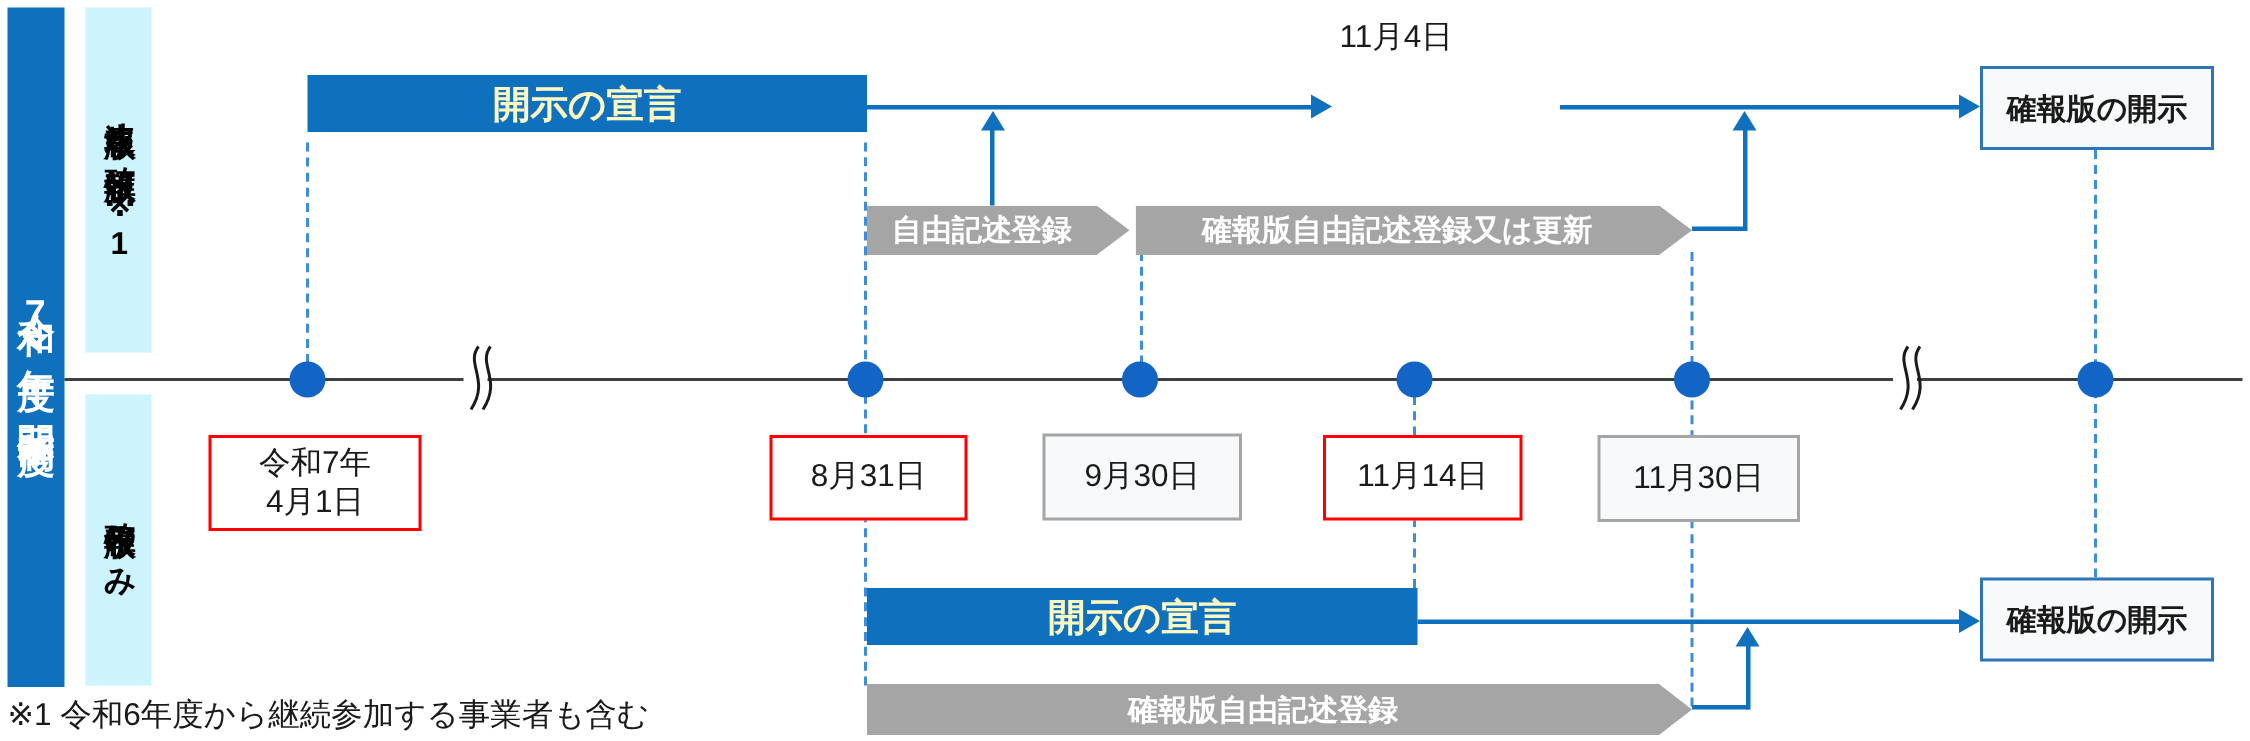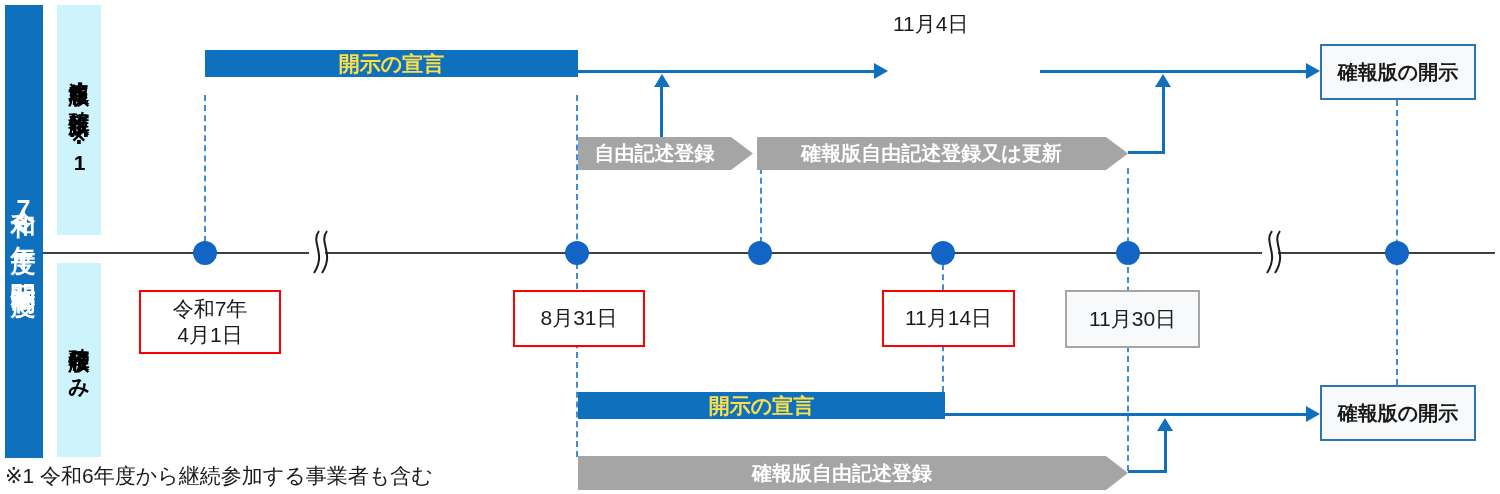--- a/index.html
+++ b/index.html
@@ -35,22 +35,22 @@
   .dot{width:24px;height:24px;border-radius:50%;background:var(--dot);top:241px;}
   .dash-v{width:0;border-left:2px dashed var(--dashed);}
 
   
   .date-box{background:#fff;border:2px solid var(--gray);box-sizing:border-box;
     display:flex;flex-direction:column;align-items:center;justify-content:center;
     font-size:21px;line-height:1.25;text-align:left;background:var(--box-fill);}
   .date-box.red{border-color:var(--red);background:#fff;}
 
   
-  .blue-bar{background:var(--accent);color:#fde047;font-weight:bold;font-size:21px;
-    display:flex;align-items:center;justify-content:center;height:27px;}
+  .blue-bar{background:var(--accent);color:#fef9c3;font-weight:bold;font-size:25px;
+    display:flex;align-items:center;justify-content:center;height:38px;}
 
   
   .gray-arrow{background:var(--gray);color:#fff;font-weight:bold;font-size:20px;
     display:flex;align-items:center;justify-content:center;padding-right:22px;box-sizing:border-box;
     clip-path:polygon(0 0,calc(100% - 22px) 0,100% 50%,calc(100% - 22px) 100%,0 100%);}
 
   
   .rel-box{background:var(--box-fill);border:2px solid var(--border-blue);box-sizing:border-box;
     font-weight:bold;font-size:20px;display:flex;align-items:center;justify-content:center;}
 
@@ -114,20 +114,21 @@
 
   <div class="abs hline" style="left:1128px;top:470px;width:38px;"></div>
   <div class="abs vline" style="left:1164px;top:430px;height:43px;"></div>
   <div class="abs head-up" style="left:1157px;top:418px;"></div>
 
   <div class="abs date-box red" style="left:139px;top:290px;width:142px;height:64px;">
     <span>令和7年</span>
     <span>4月1日</span>
   </div>
   <div class="abs date-box red" style="left:513px;top:290px;width:132px;height:57px;">8月31日</div>
+  <div class="abs date-box" style="left:695px;top:289px;width:133px;height:58px;">9月30日</div>
   <div class="abs date-box red" style="left:882px;top:290px;width:133px;height:57px;">11月14日</div>
   <div class="abs date-box" style="left:1065px;top:290px;width:135px;height:58px;">11月30日</div>
 
   <div class="abs dot" style="left:193px;"></div>
   <div class="abs dot" style="left:565px;"></div>
   <div class="abs dot" style="left:748px;"></div>
   <div class="abs dot" style="left:931px;"></div>
   <div class="abs dot" style="left:1116px;"></div>
   <div class="abs dot" style="left:1385px;"></div>
 

